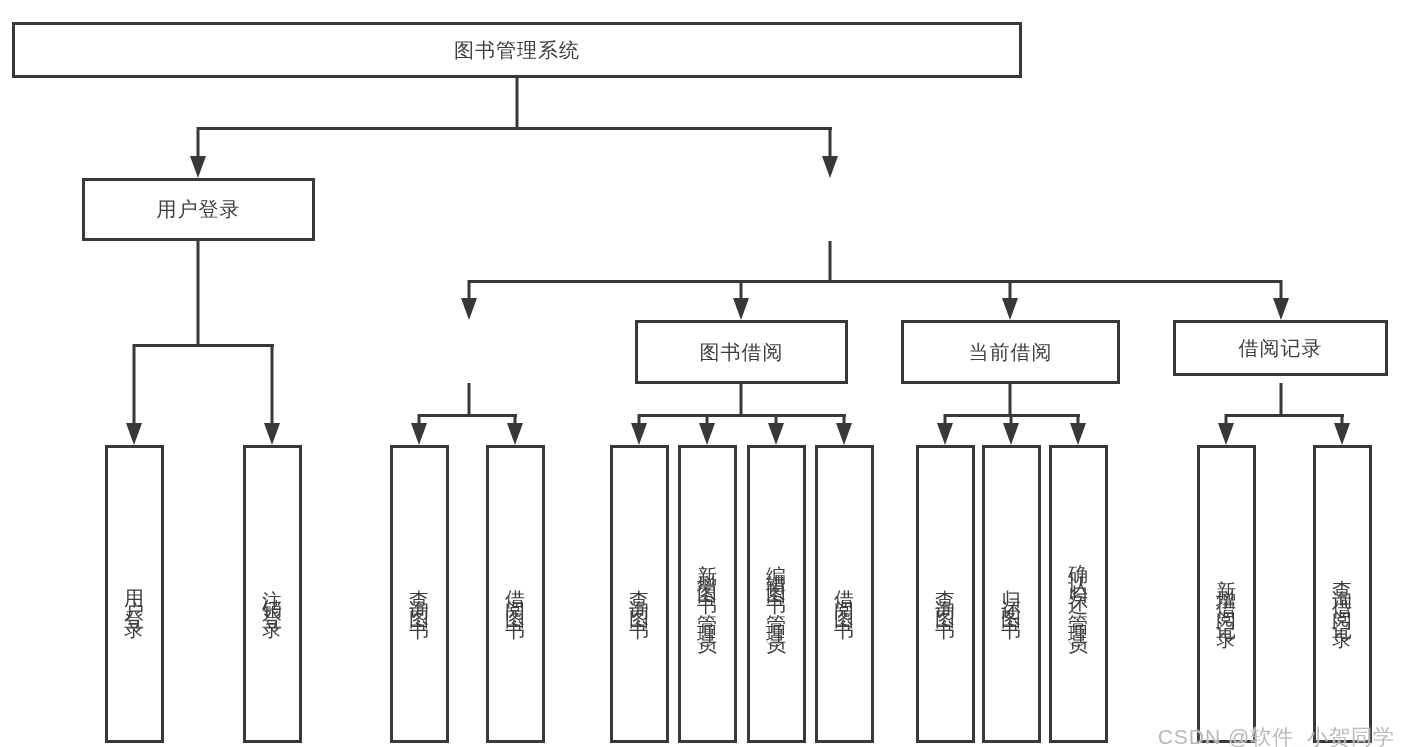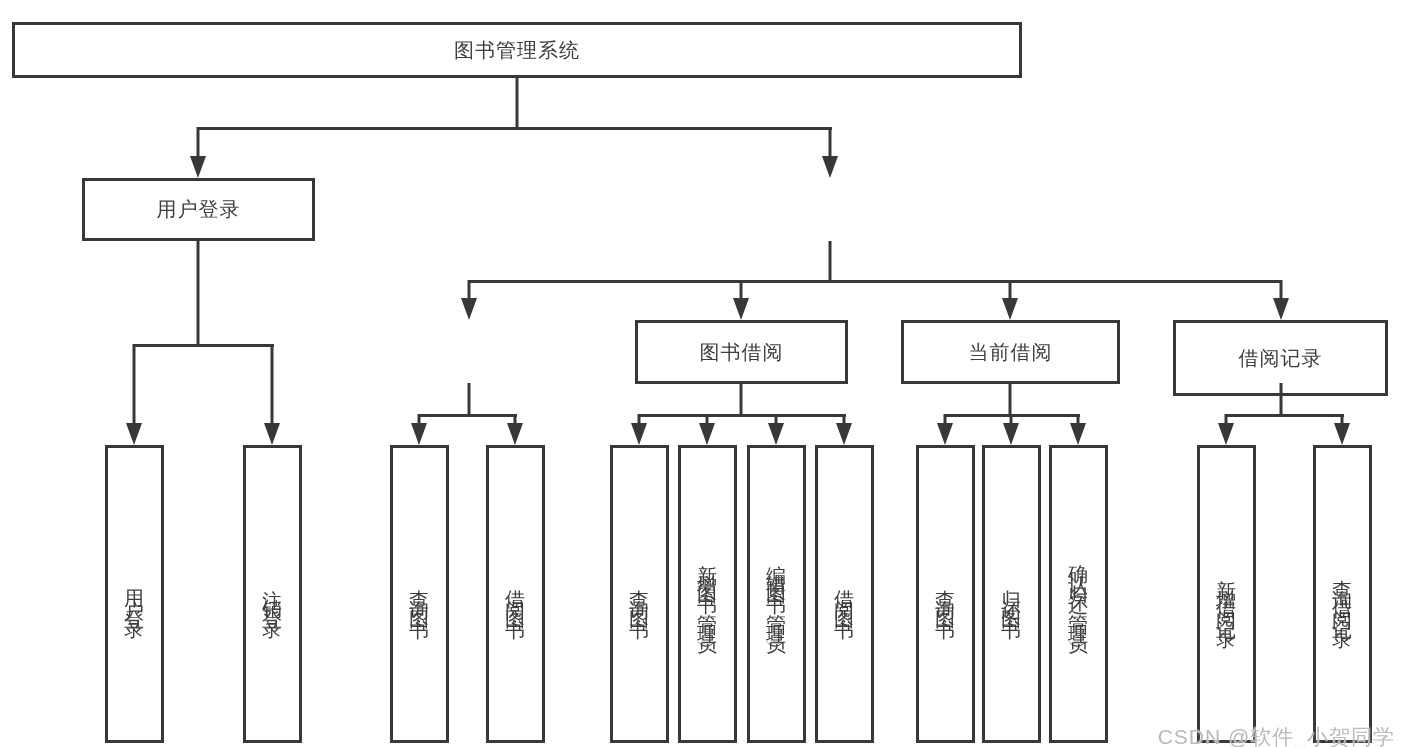--- a/index.html
+++ b/index.html
@@ -112,21 +112,21 @@
   <div class="ah" style="left:1010px;top:290px"></div>
   <div class="vl" style="left:1281px;top:272px;height:20px"></div>
   <div class="ah" style="left:1281px;top:290px"></div>
 
   <div class="box hbox" style="left:635px;top:312px;width:213px;height:64px">
     <span>图书借阅</span>
   </div>
   <div class="box hbox" style="left:901px;top:312px;width:219px;height:64px">
     <span>当前借阅</span>
   </div>
-  <div class="box hbox" style="left:1173px;top:312px;width:215px;height:76px">
+  <div class="box hbox" style="left:1173px;top:312px;width:215px;height:56px">
     <span>借阅记录</span>
   </div>
 
   <div class="vl" style="left:469px;top:375px;height:32px"></div>
   <div class="hl" style="left:418px;top:406px;width:99px"></div>
   <div class="vl" style="left:419px;top:406px;height:12px"></div>
   <div class="ah" style="left:419px;top:415px"></div>
   <div class="vl" style="left:515px;top:406px;height:12px"></div>
   <div class="ah" style="left:515px;top:415px"></div>
 

